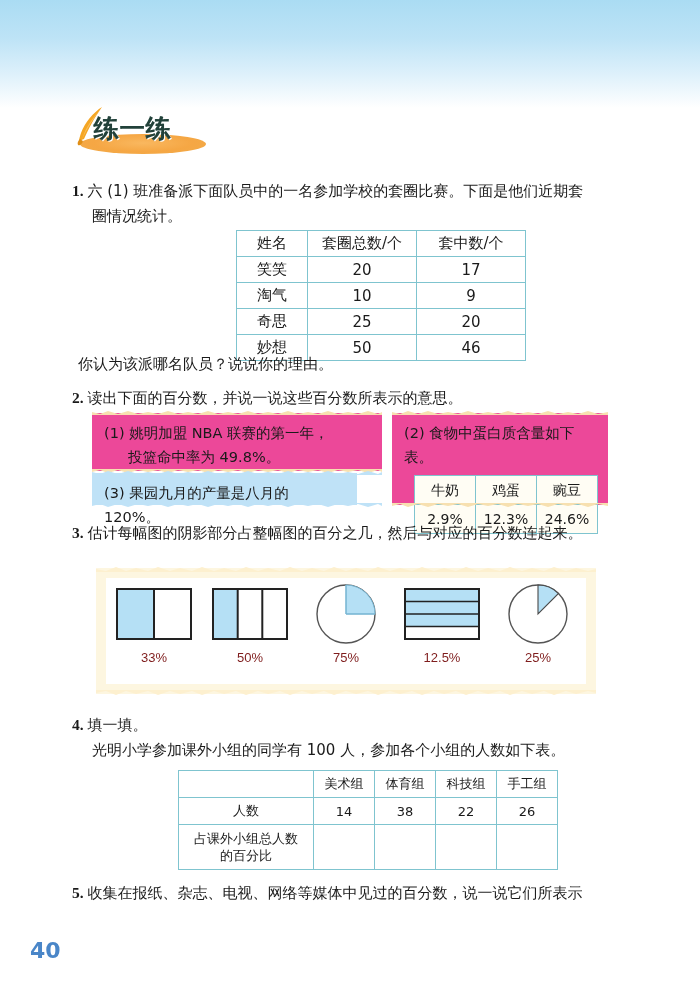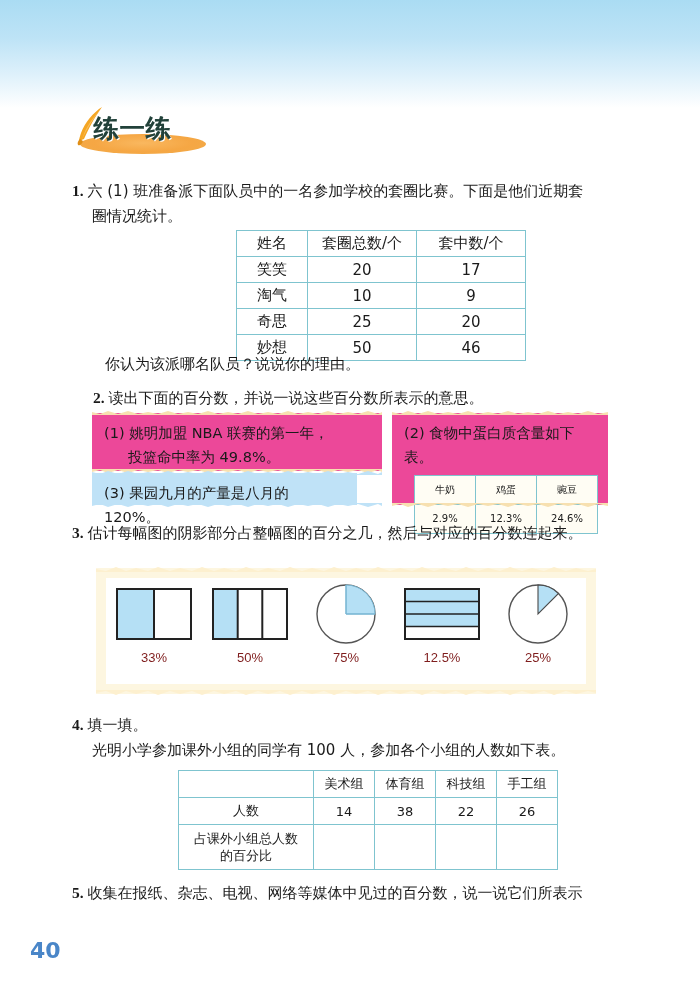--- a/index.html
+++ b/index.html
@@ -108,28 +108,28 @@
     padding: 3px 6px;
     font-weight: normal;
     height: 19px;
   }
   .table1 .c-name  { width: 58px; }
   .table1 .c-total { width: 96px; }
   .table1 .c-hit   { width: 96px; }
 
   .q1b {
     position: absolute;
-    left: 105px;
+    left: 78px;
     top: 355px;
     font-family: "DejaVu Sans", sans-serif;
     font-size: 15px;
   }
 
   
-  .q2 { left: 72px; top: 385px; width: 560px; margin-left: 21px; }
+  .q2 { left: 72px; top: 385px; width: 560px; }
 
   
   .box {
     position: absolute;
     font-family: "DejaVu Sans", sans-serif;
     font-size: 14.5px;
     line-height: 24px;
     padding: 8px 12px 10px 12px;
     box-sizing: border-box;
   }
@@ -162,21 +162,21 @@
   .box2 { left: 392px; top: 413px; width: 216px; height: 92px; }
 
   .box-indent { display: block; margin-left: 24px; }
 
   
   .table2 {
     margin: 6px 0 0 10px;
     border-collapse: collapse;
     background: #fffdf4;
     font-family: "DejaVu Sans", sans-serif;
-    font-size: 10px;
+    font-size: 14px;
   }
   .table2 td {
     border: 1px solid #7fc4cf;
     text-align: center;
     padding: 2px 7px;
     height: 18px;
     min-width: 46px;
   }
 
   

